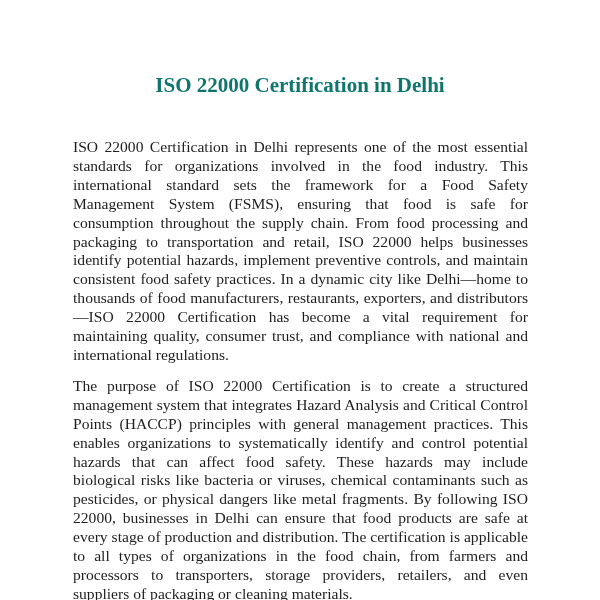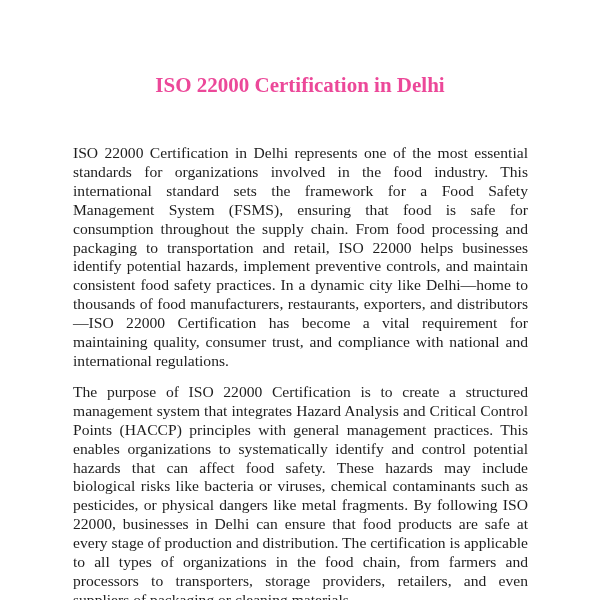--- a/index.html
+++ b/index.html
@@ -27,30 +27,30 @@
   .title {
     position: absolute;
     left: 0;
     top: 71px;
     width: 600px;
     text-align: center;
     font-weight: bold;
     font-size: 21px;
     line-height: 28px;
     margin: 0;
-    color: #ec4899;
+    color: #0f766e;
   }
   .body {
     position: absolute;
     left: 73px;
     top: 136px;
     width: 455px;
   }
   .para {
-    margin: 8px 0 12px 0;
+    margin: 2px 0 12px 0;
     font-size: 15.6px;
     line-height: 18.9px;
     text-align: justify;
     color: #1e1e1e;
   }
 </style>
 </head>
 <body>
 
 <div class="page">

